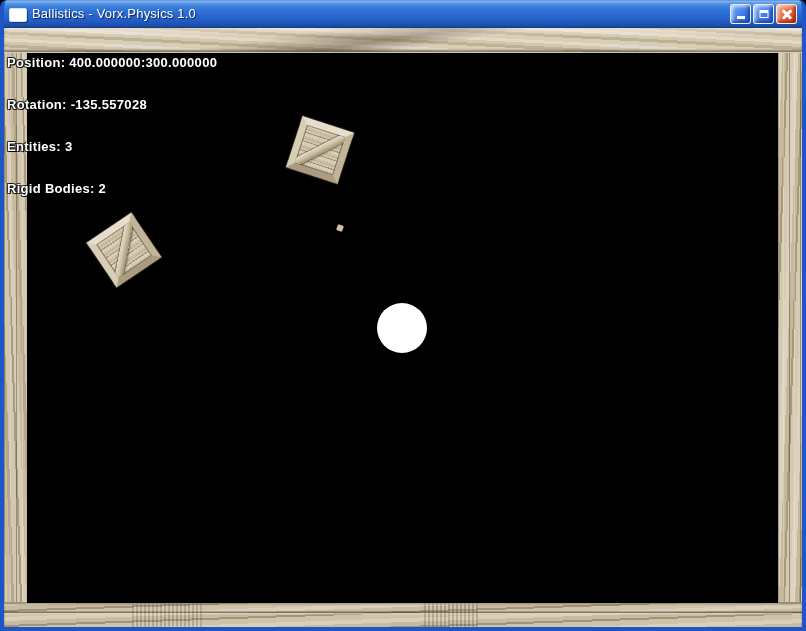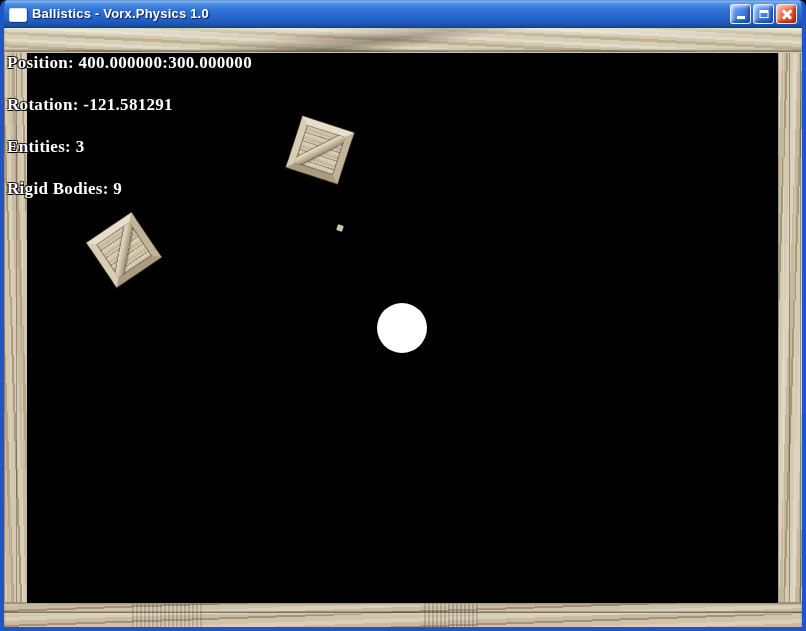--- a/index.html
+++ b/index.html
@@ -20,21 +20,21 @@
       #4584d8 0%, #8ab6ee 4%, #6aa2e8 9%, #4486e0 18%, #2f72d6 38%,
       #2767cd 60%, #2058bd 80%, #1c4da6 93%, #16418f 97%, #123a7f 100%);
   }
   .app-icon {
     position:absolute; left:9px; top:8px; width:16px; height:12px;
     background:#fff; border:1px solid #d7e4fa; border-radius:2px;
     box-shadow:1px 1px 1px rgba(10,25,70,.5);
   }
   .title-text {
     position:absolute; left:32px; top:6px;
-    color:#fff; font-size:13px; font-weight:bold; letter-spacing:.2px;
+    color:#fff; font-size:13px; font-weight:normal; letter-spacing:.2px;
     text-shadow:1px 1px 1px rgba(8,20,60,.85);
     white-space:nowrap;
   }
   .win-buttons { position:absolute; top:4px; right:9px; display:flex; gap:2px; }
   .wbtn {
     width:21px; height:20px; box-sizing:border-box; border-radius:3px;
     border:1px solid rgba(255,255,255,.85); position:relative;
   }
   .wbtn.blue {
     background:linear-gradient(135deg,#8fb9f6 0%,#5a92ee 30%,#3a74de 65%,#2a5cc4 100%);
@@ -127,22 +127,22 @@
   .crate .diag {
     position:absolute; left:-10px; top:50%; width:60px; height:8px; margin-top:-4px;
     transform:rotate(-45deg);
     background:linear-gradient(180deg,#e4dbc8 0%,#cfc2a5 45%,#b3a486 80%,#9c8d70 100%);
     box-shadow:0 1px 2px rgba(40,32,22,.65), 0 -1px 1px rgba(40,32,22,.45);
   }
 
   
   .debug {
     position:absolute; left:3px; top:0; z-index:5;
-    font-family:Liberation Serif, serif;
-    font-size:17px; font-weight:bold; line-height:14px;
+    font-family:Liberation Sans, sans-serif;
+    font-size:13px; font-weight:bold; line-height:14px;
     letter-spacing:.3px; color:#fff; white-space:pre;
     text-shadow: 1px 1px 0 #000, -1px 1px 0 rgba(0,0,0,.7),
                  1px -1px 0 rgba(0,0,0,.7), -1px -1px 0 rgba(0,0,0,.7);
   }
 </style>
 </head>
 <body>
 
 <div class="window">
 
@@ -174,19 +174,19 @@
         </div>
         <div class="entity crate" style="width: 54px; height: 54px; left: 70px; top: 170px; transform: rotate(-34deg);">
           <div class="diag"></div>
         </div>
         <div class="entity debris" style="width: 6px; height: 6px; left: 310px; top: 172px; transform: rotate(20deg);"></div>
         <div class="entity ball" style="width: 50px; height: 50px; left: 350px; top: 250px;"></div>
       </div>
 
     <div class="debug">
       <div>Position: 400.000000:300.000000</div>
-      <div>Rotation: -121.581291</div>
+      <div>Rotation: -135.557028</div>
       <div>Entities: 3</div>
-      <div>Rigid Bodies: 9</div>
+      <div>Rigid Bodies: 2</div>
     </div>
   </div>
 
 </div>
 
 </body></html>

